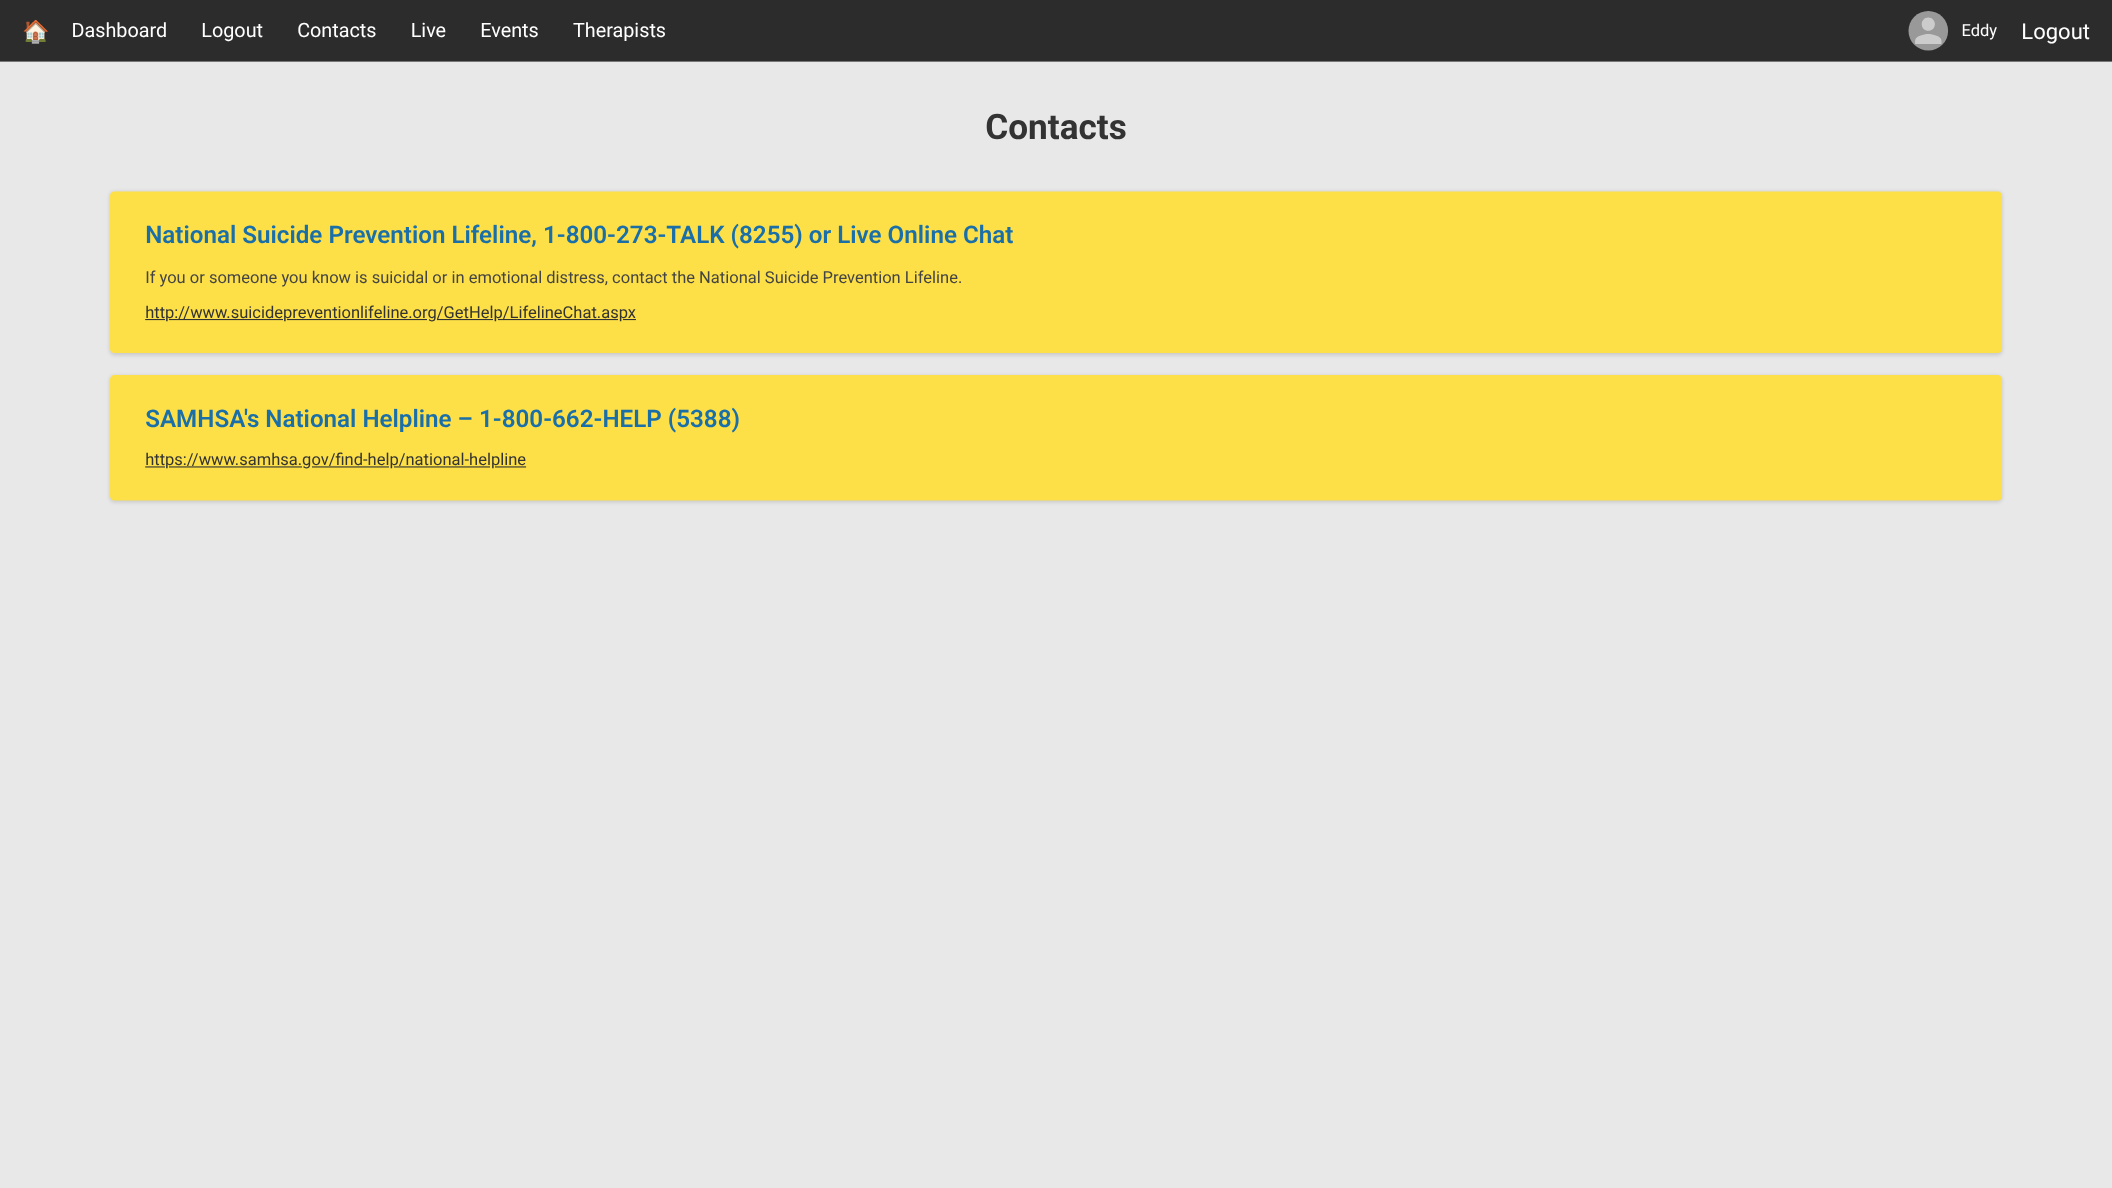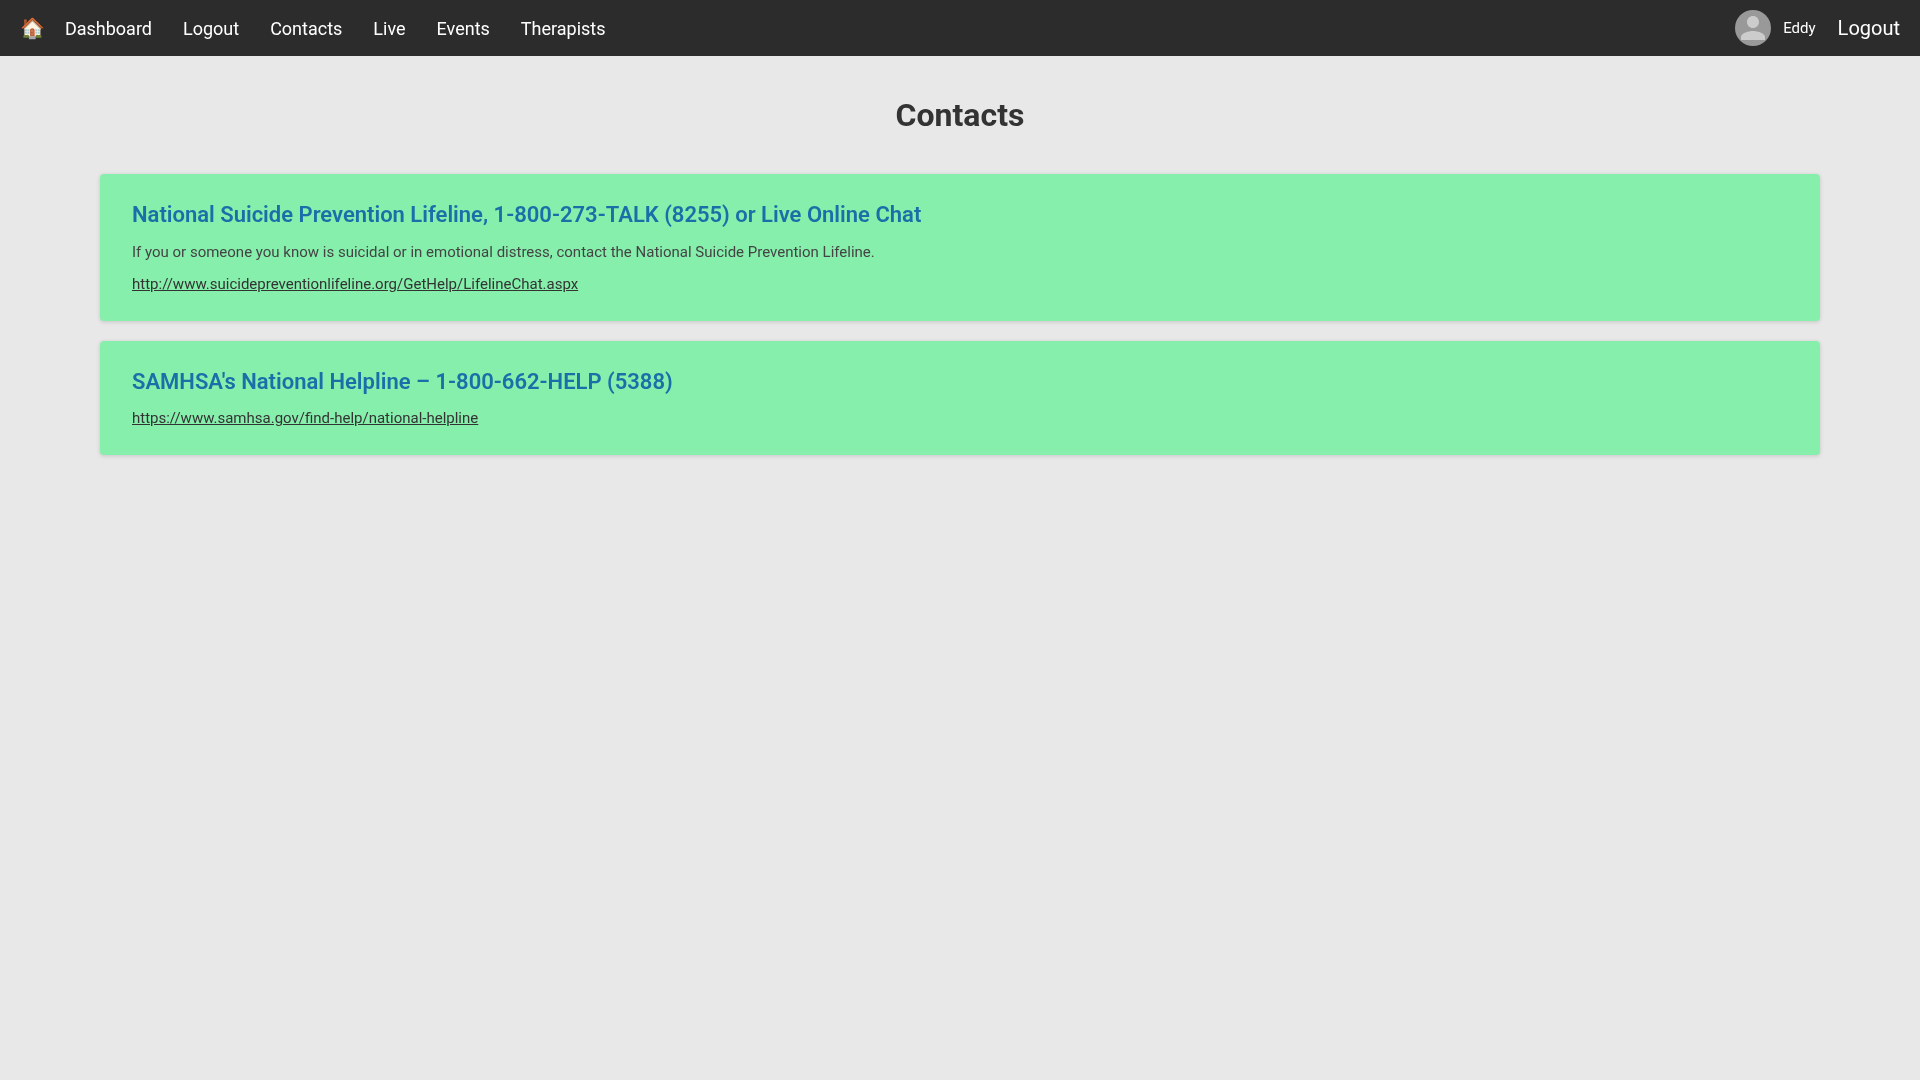--- a/index.html
+++ b/index.html
@@ -88,21 +88,21 @@
     .page-title {
       text-align: center;
       font-size: 32px;
       font-weight: 700;
       color: #333;
       margin-bottom: 40px;
     }
 
     
     .contact-card {
-      background-color: #86efac;
+      background-color: #fde047;
       border-radius: 4px;
       box-shadow: 0 1px 4px rgba(0,0,0,0.15);
       padding: 28px 32px;
       margin-bottom: 20px;
     }
 
     .contact-title {
       font-size: 22px;
       font-weight: 600;
       color: #1a6fa8;

